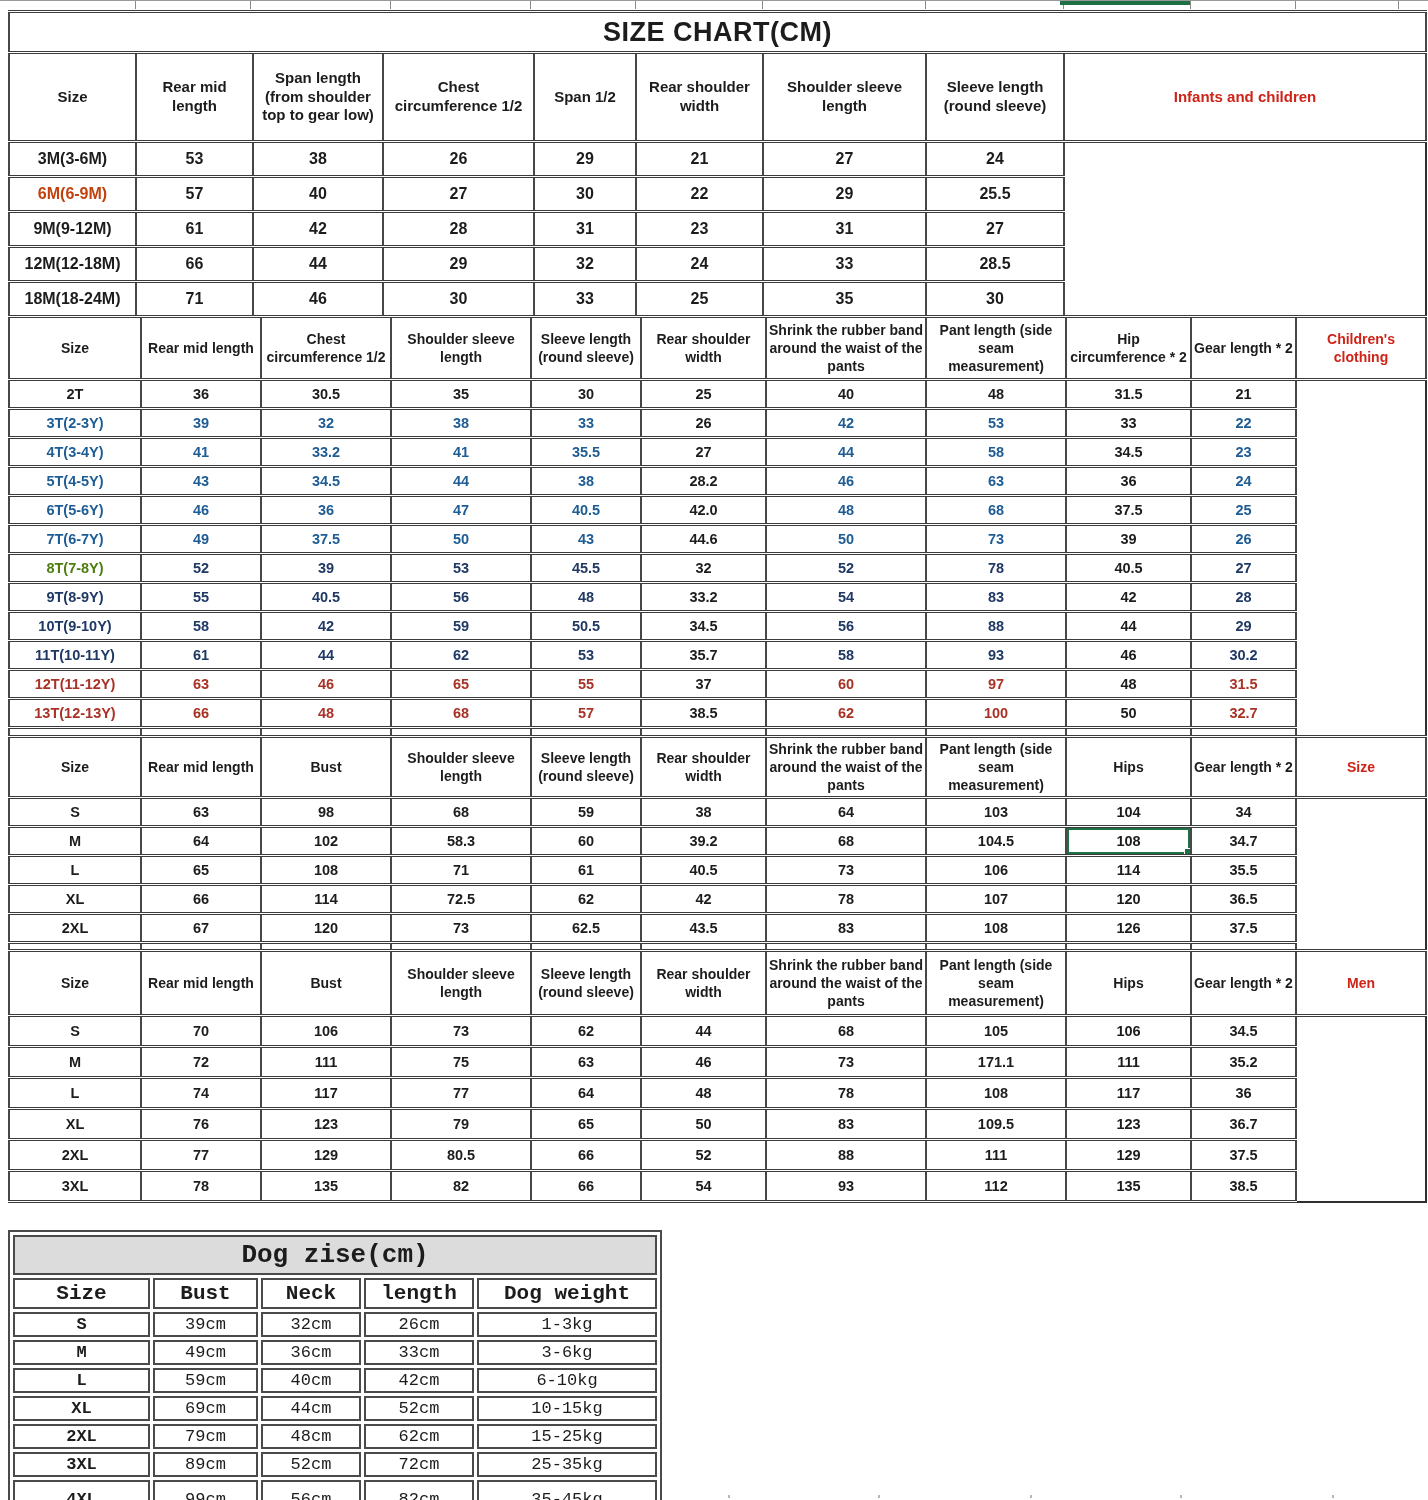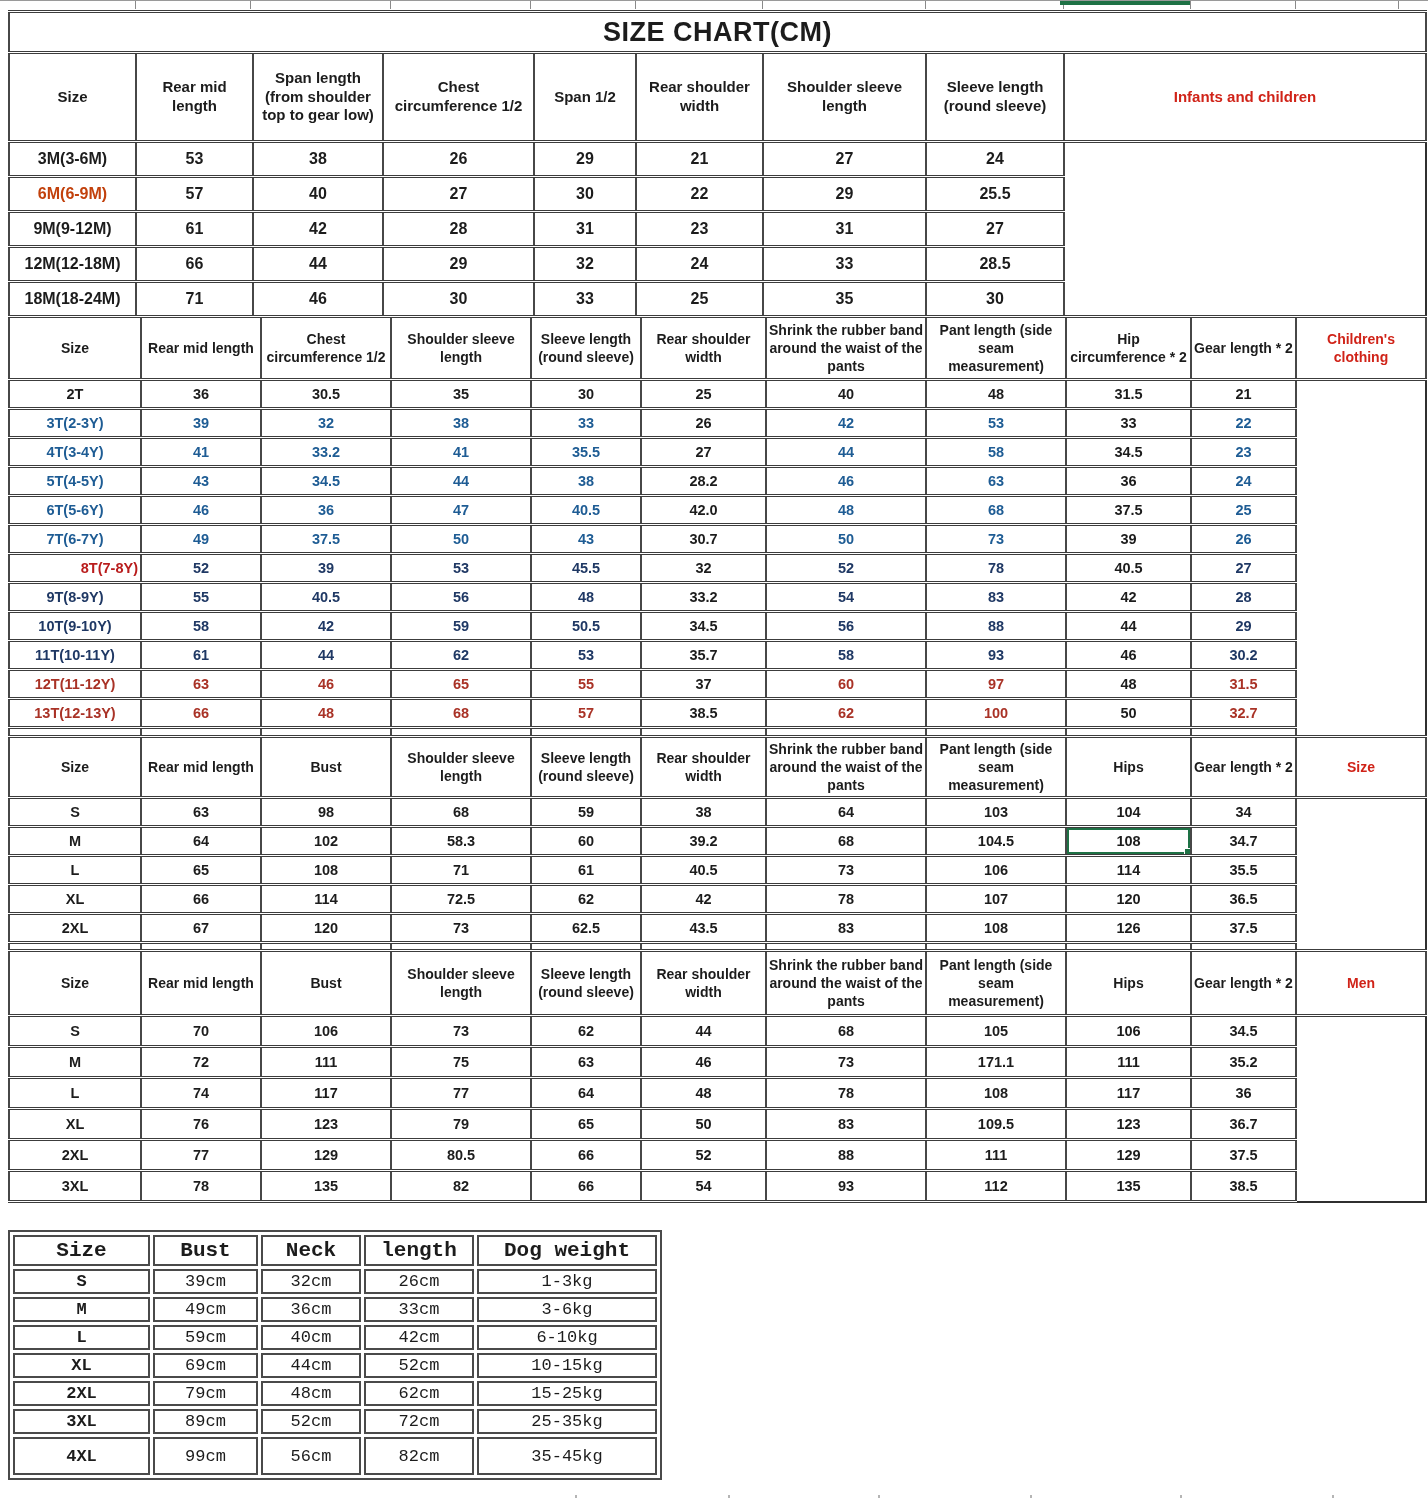--- a/index.html
+++ b/index.html
@@ -254,28 +254,28 @@
         <td style="color: rgb(30, 92, 148);">68</td>
         <td style="color: rgb(28, 28, 28);">37.5</td>
         <td style="color: rgb(30, 92, 148);">25</td>
       </tr>
       <tr>
         <th style="color: rgb(30, 92, 148);">7T(6-7Y)</th>
         <td style="color: rgb(30, 92, 148);">49</td>
         <td style="color: rgb(30, 92, 148);">37.5</td>
         <td style="color: rgb(30, 92, 148);">50</td>
         <td style="color: rgb(30, 92, 148);">43</td>
-        <td style="color: rgb(28, 28, 28);">30.7</td>
+        <td style="color: rgb(28, 28, 28);">44.6</td>
         <td style="color: rgb(30, 92, 148);">50</td>
         <td style="color: rgb(30, 92, 148);">73</td>
         <td style="color: rgb(28, 28, 28);">39</td>
         <td style="color: rgb(30, 92, 148);">26</td>
       </tr>
       <tr>
-        <th style="color: #b91c1c; text-align: right;">8T(7-8Y)</th>
+        <th style="color: #4d7c0f;">8T(7-8Y)</th>
         <td style="color: rgb(31, 56, 100);">52</td>
         <td style="color: rgb(31, 56, 100);">39</td>
         <td style="color: rgb(31, 56, 100);">53</td>
         <td style="color: rgb(31, 56, 100);">45.5</td>
         <td style="color: rgb(28, 28, 28);">32</td>
         <td style="color: rgb(31, 56, 100);">52</td>
         <td style="color: rgb(31, 56, 100);">78</td>
         <td style="color: rgb(28, 28, 28);">40.5</td>
         <td style="color: rgb(31, 56, 100);">27</td>
       </tr>
@@ -566,20 +566,23 @@
 
 <table class="dog" style="left:8px;top:1230px;width:632px">
   <colgroup>
     <col style="width:137px">
       <col style="width:105px">
       <col style="width:100px">
     <col style="width:110px">
       <col style="width:180px">
   </colgroup>
   <thead>
+    <tr>
+      <th colspan="5" class="dog-title">Dog zise(cm)</th>
+    </tr>
     <tr class="head-row">
         <th>Size</th>
         <th>Bust</th>
         <th>Neck</th>
         <th>length</th>
         <th>Dog weight</th>
       </tr>
   </thead>
   <tbody>
       <tr>

